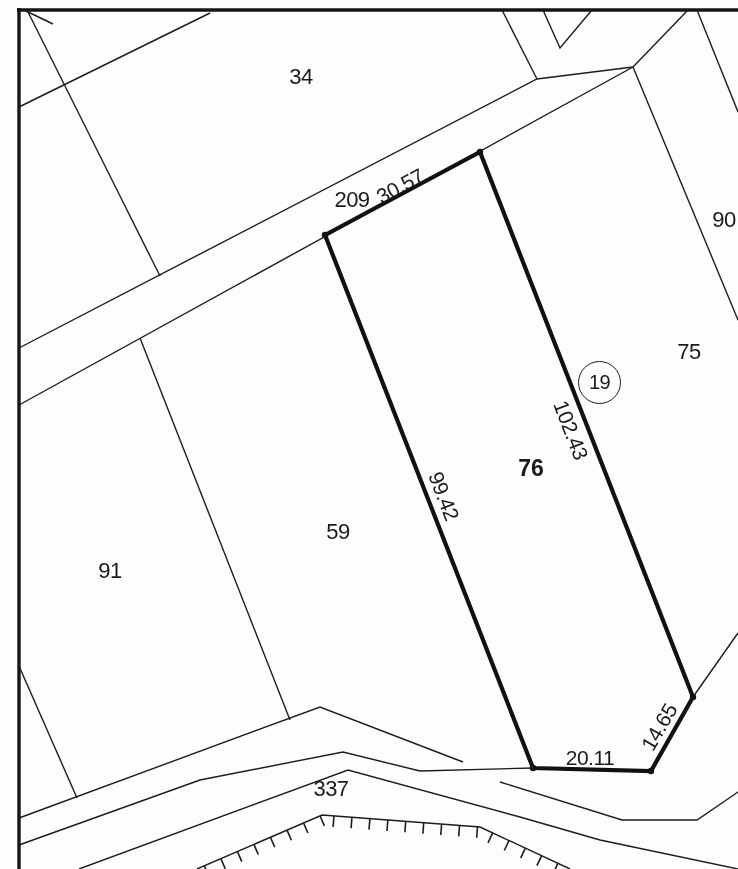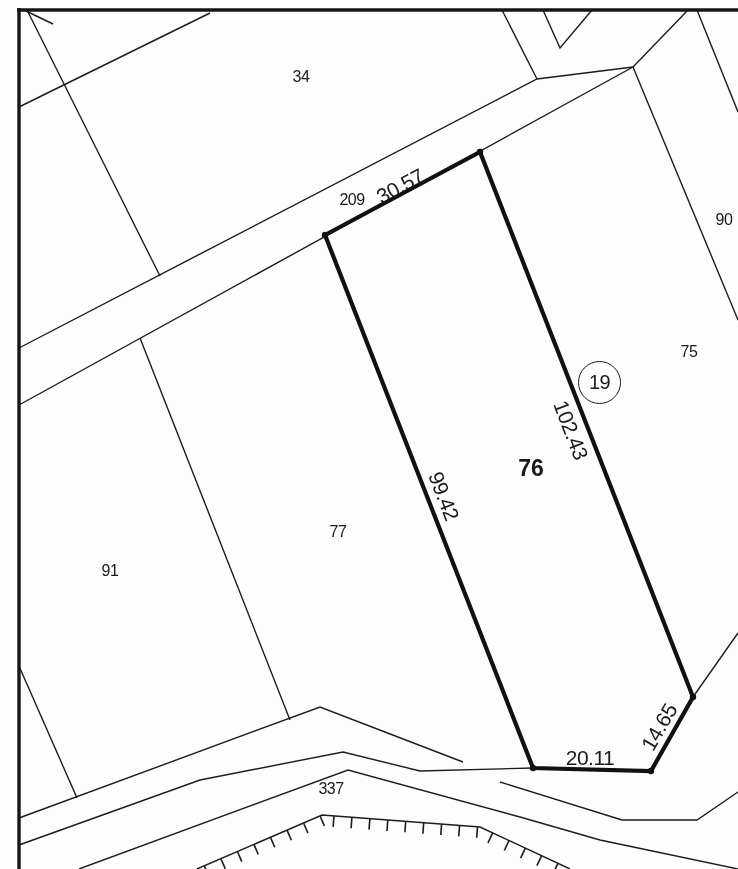--- a/index.html
+++ b/index.html
@@ -8,21 +8,21 @@
     background:#fdfdfd;
     font-family:"Liberation Sans", sans-serif;
   }
   .map svg{position:absolute;left:0;top:0;}
   .thin path{fill:none;stroke:#1c1c1c;stroke-width:1.4;}
   .ticks line{stroke:#1c1c1c;stroke-width:1.6;}
   .frame path{fill:none;stroke:#161616;stroke-width:3.4;}
   .parcel76{fill:none;stroke:#111;stroke-width:4.2;stroke-linejoin:miter;}
   .markers circle{fill:#111;}
   .lbl{
-    position:absolute;color:#1a1a1a;font-size:16px;letter-spacing:-0.5px;
+    position:absolute;color:#1a1a1a;font-size:22px;letter-spacing:-0.5px;
     white-space:nowrap;line-height:1;
   }
   .dim{font-size:21px;}
   .bold-lbl{font-weight:bold;font-size:23px;letter-spacing:0;margin-left:21px;}
   .circle-marker{
     position:absolute;width:41px;height:41px;border:1.7px solid #1c1c1c;
     border-radius:50%;display:flex;align-items:center;justify-content:center;
     font-size:20px;color:#1a1a1a;letter-spacing:-0.5px;
   }
 </style>
@@ -108,21 +108,21 @@
   <div class="circle-marker" style="left:578px;top:361px;">
     <span>19</span>
   </div>
 
   <div class="lbl dim" style="left:571px;top:430px;transform:translate(-50%,-50%) rotate(69deg);">102.43</div>
 
   <div class="lbl bold-lbl" style="left:510px;top:468px;transform:translate(-50%,-50%);">76</div>
 
   <div class="lbl dim" style="left:444px;top:496px;transform:translate(-50%,-50%) rotate(69deg);">99.42</div>
 
-  <div class="lbl" style="left:338px;top:532px;transform:translate(-50%,-50%);">77</div>
+  <div class="lbl" style="left:338px;top:532px;transform:translate(-50%,-50%);">59</div>
 
   <div class="lbl" style="left:110px;top:571px;transform:translate(-50%,-50%);">91</div>
 
   <div class="lbl dim" style="left:659px;top:727px;transform:translate(-50%,-50%) rotate(-60deg);">14.65</div>
 
   <div class="lbl dim" style="left:590px;top:757px;transform:translate(-50%,-50%);">20.11</div>
 
   <div class="lbl" style="left:331px;top:789px;transform:translate(-50%,-50%);">337</div>
 
 </div>

